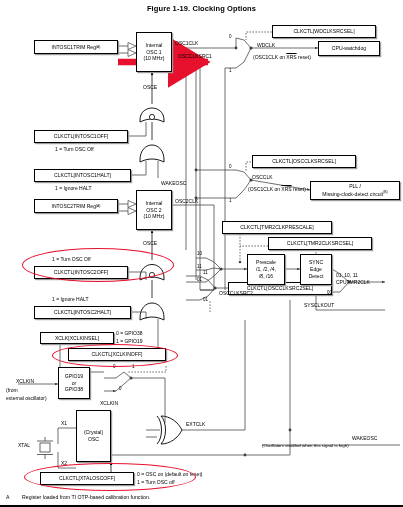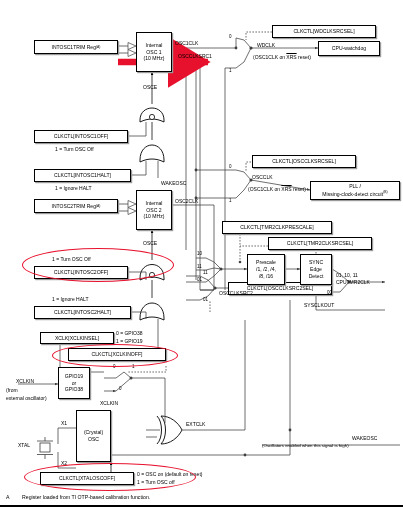--- a/index.html
+++ b/index.html
@@ -31,20 +31,21 @@
   .footnote{position:absolute;font-size:5.2px;}
   .sup{font-size:3.4px;vertical-align:super;}
 
   .hr-bottom{position:absolute;left:0;bottom:0;width:403px;height:2px;background:#000;}
 </style>
 </head>
 <body>
 
 <div id="stage">
 
+  <div class="fig-title">Figure 1-19. Clocking Options</div>
 
   <svg id="wires" viewBox="0 0 403 507">
     <defs>
       <marker id="ah" markerWidth="5" markerHeight="5" refX="4.4" refY="1.9" orient="auto">
         <path d="M0,0 L4.6,1.9 L0,3.8 z" fill="#3f3f3f"></path>
       </marker>
       <marker id="ahb" markerWidth="5" markerHeight="5" refX="4.4" refY="1.9" orient="auto">
         <path d="M0,0 L4.6,1.9 L0,3.8 z" fill="#000"></path>
       </marker>
       <marker id="redarrow" markerWidth="7" markerHeight="8" refX="6.2" refY="4" orient="auto">

